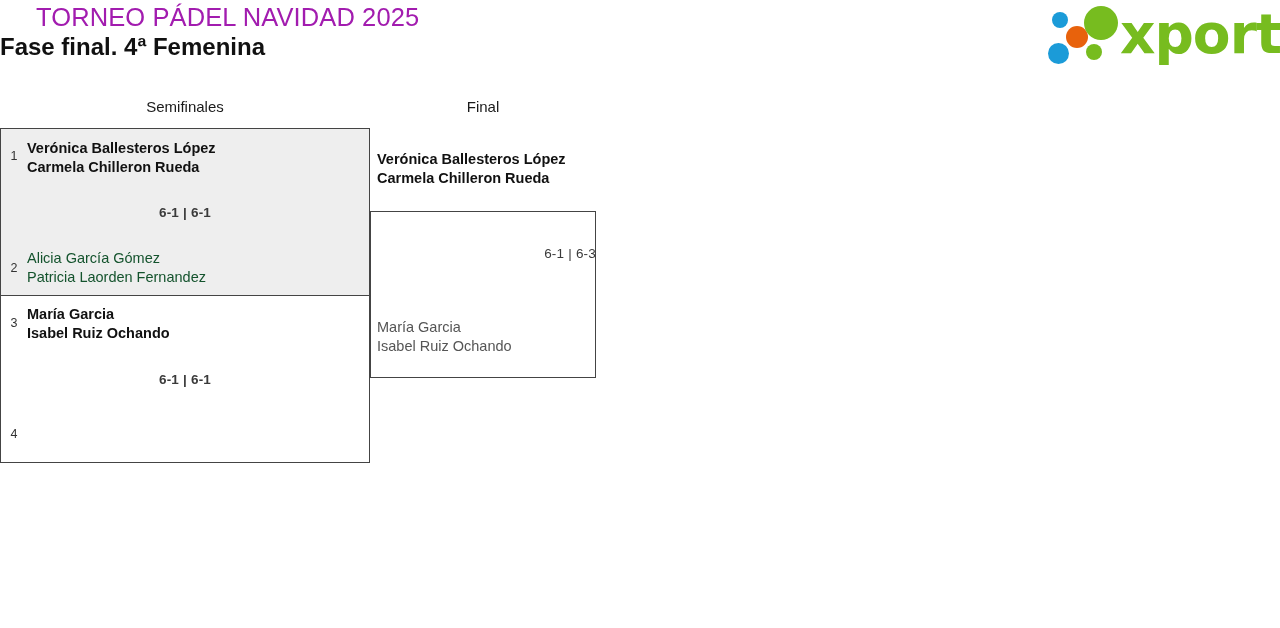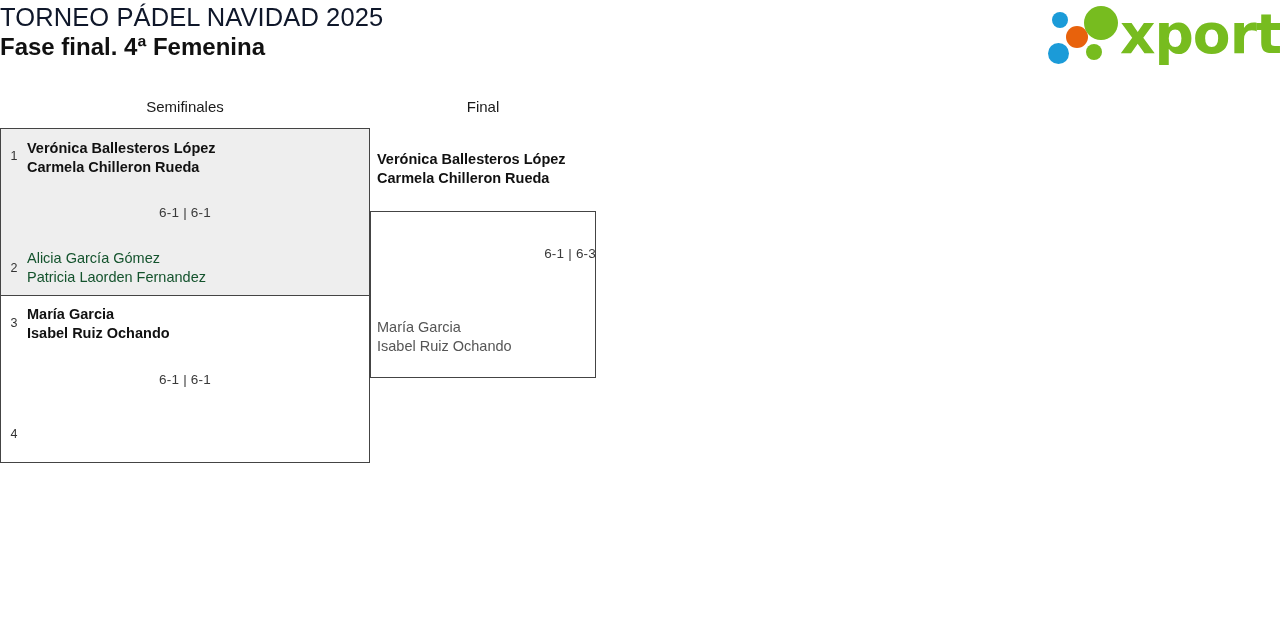--- a/index.html
+++ b/index.html
@@ -28,22 +28,23 @@
   .title-block {
     position: absolute;
     left: 0;
     top: 2px;
   }
   .title-line1 {
     font-size: 25.5px;
     font-weight: 400;
     line-height: 30px;
     letter-spacing: 0.1px;
-    color: #0f172a;
-    white-space: nowrap;
+    color: #a21caf;
+    white-space: nowrap;
+    margin-left: 36px;
   }
   .title-line2 {
     font-size: 24px;
     font-weight: 700;
     line-height: 30px;
     letter-spacing: 0px;
     color: #111111;
     white-space: nowrap;
   }
 
@@ -151,20 +152,21 @@
   .team-line { display: block; }
 
   .score {
     position: absolute;
     width: 100%;
     left: 0;
     text-align: center;
     font-size: 13.5px;
     color: #3a3a3a;
     letter-spacing: 0.2px;
+    font-weight: bold;
   }
 
   
   .sf1-seed-top  { top: 20px; }
   .sf1-team-top  { top: 10px; }
   .sf1-score     { top: 76px; }
   .sf1-seed-bot  { top: 132px; }
   .sf1-team-bot  { top: 120px; }
 
   

